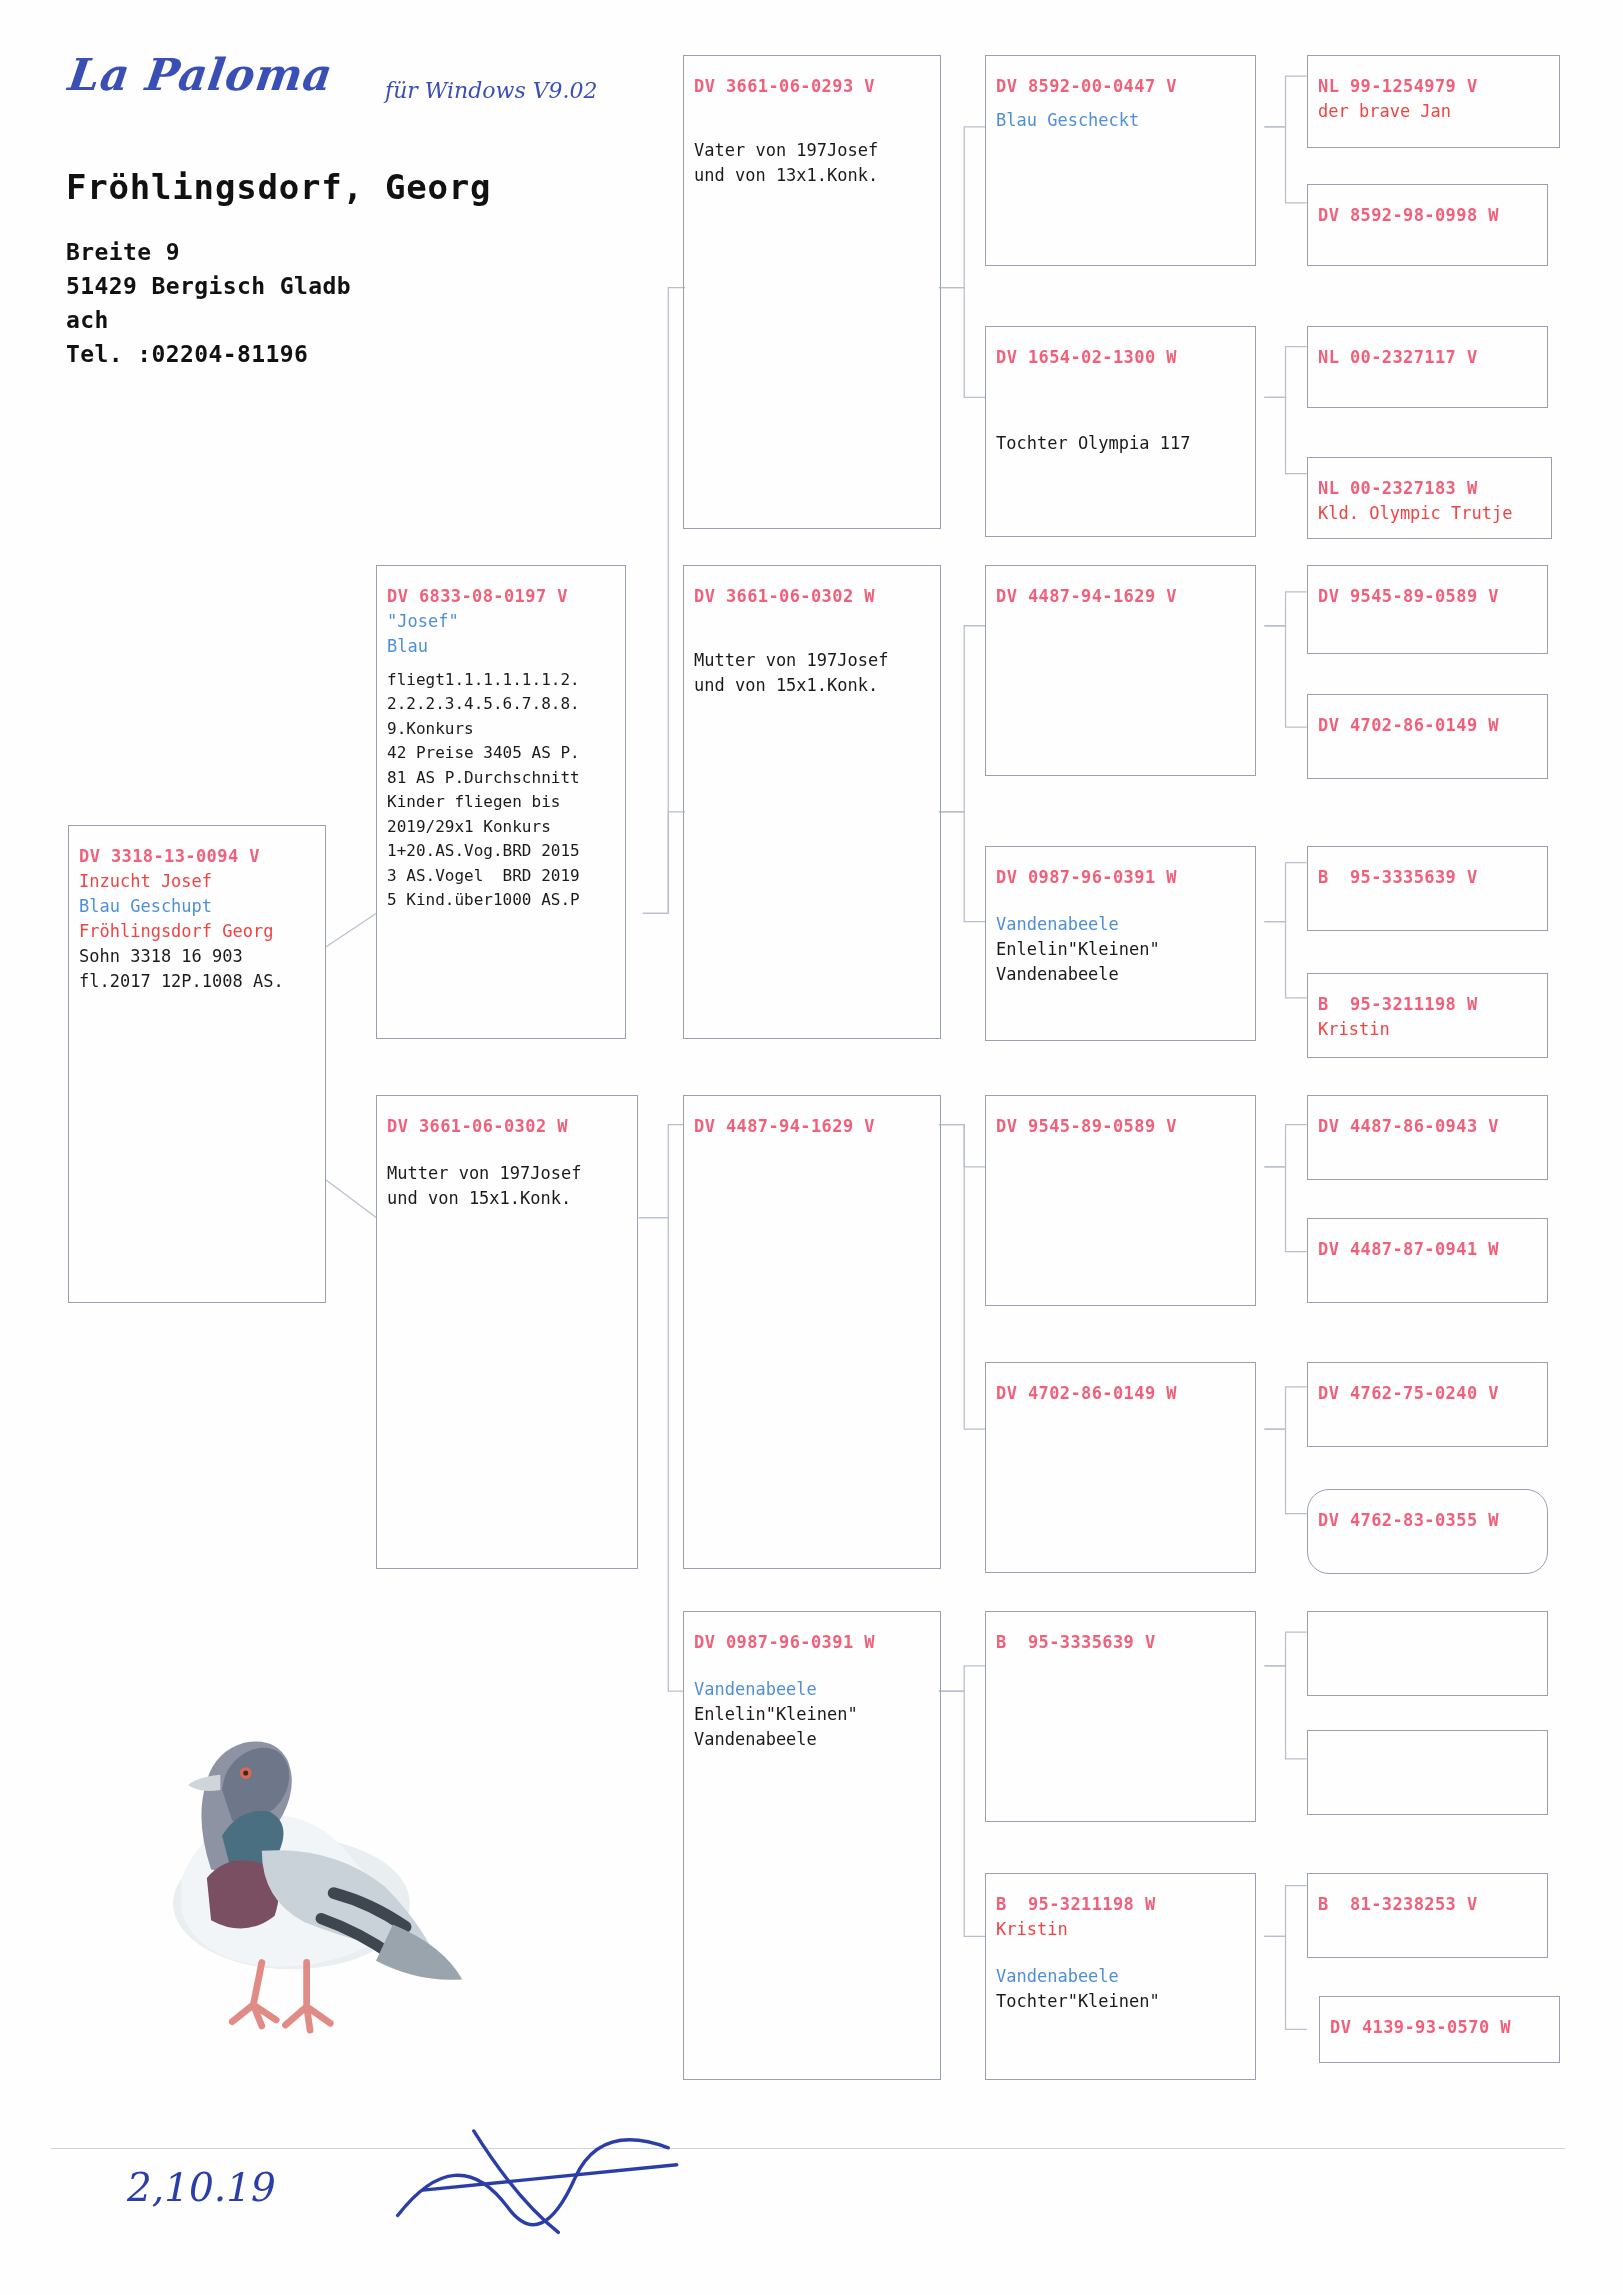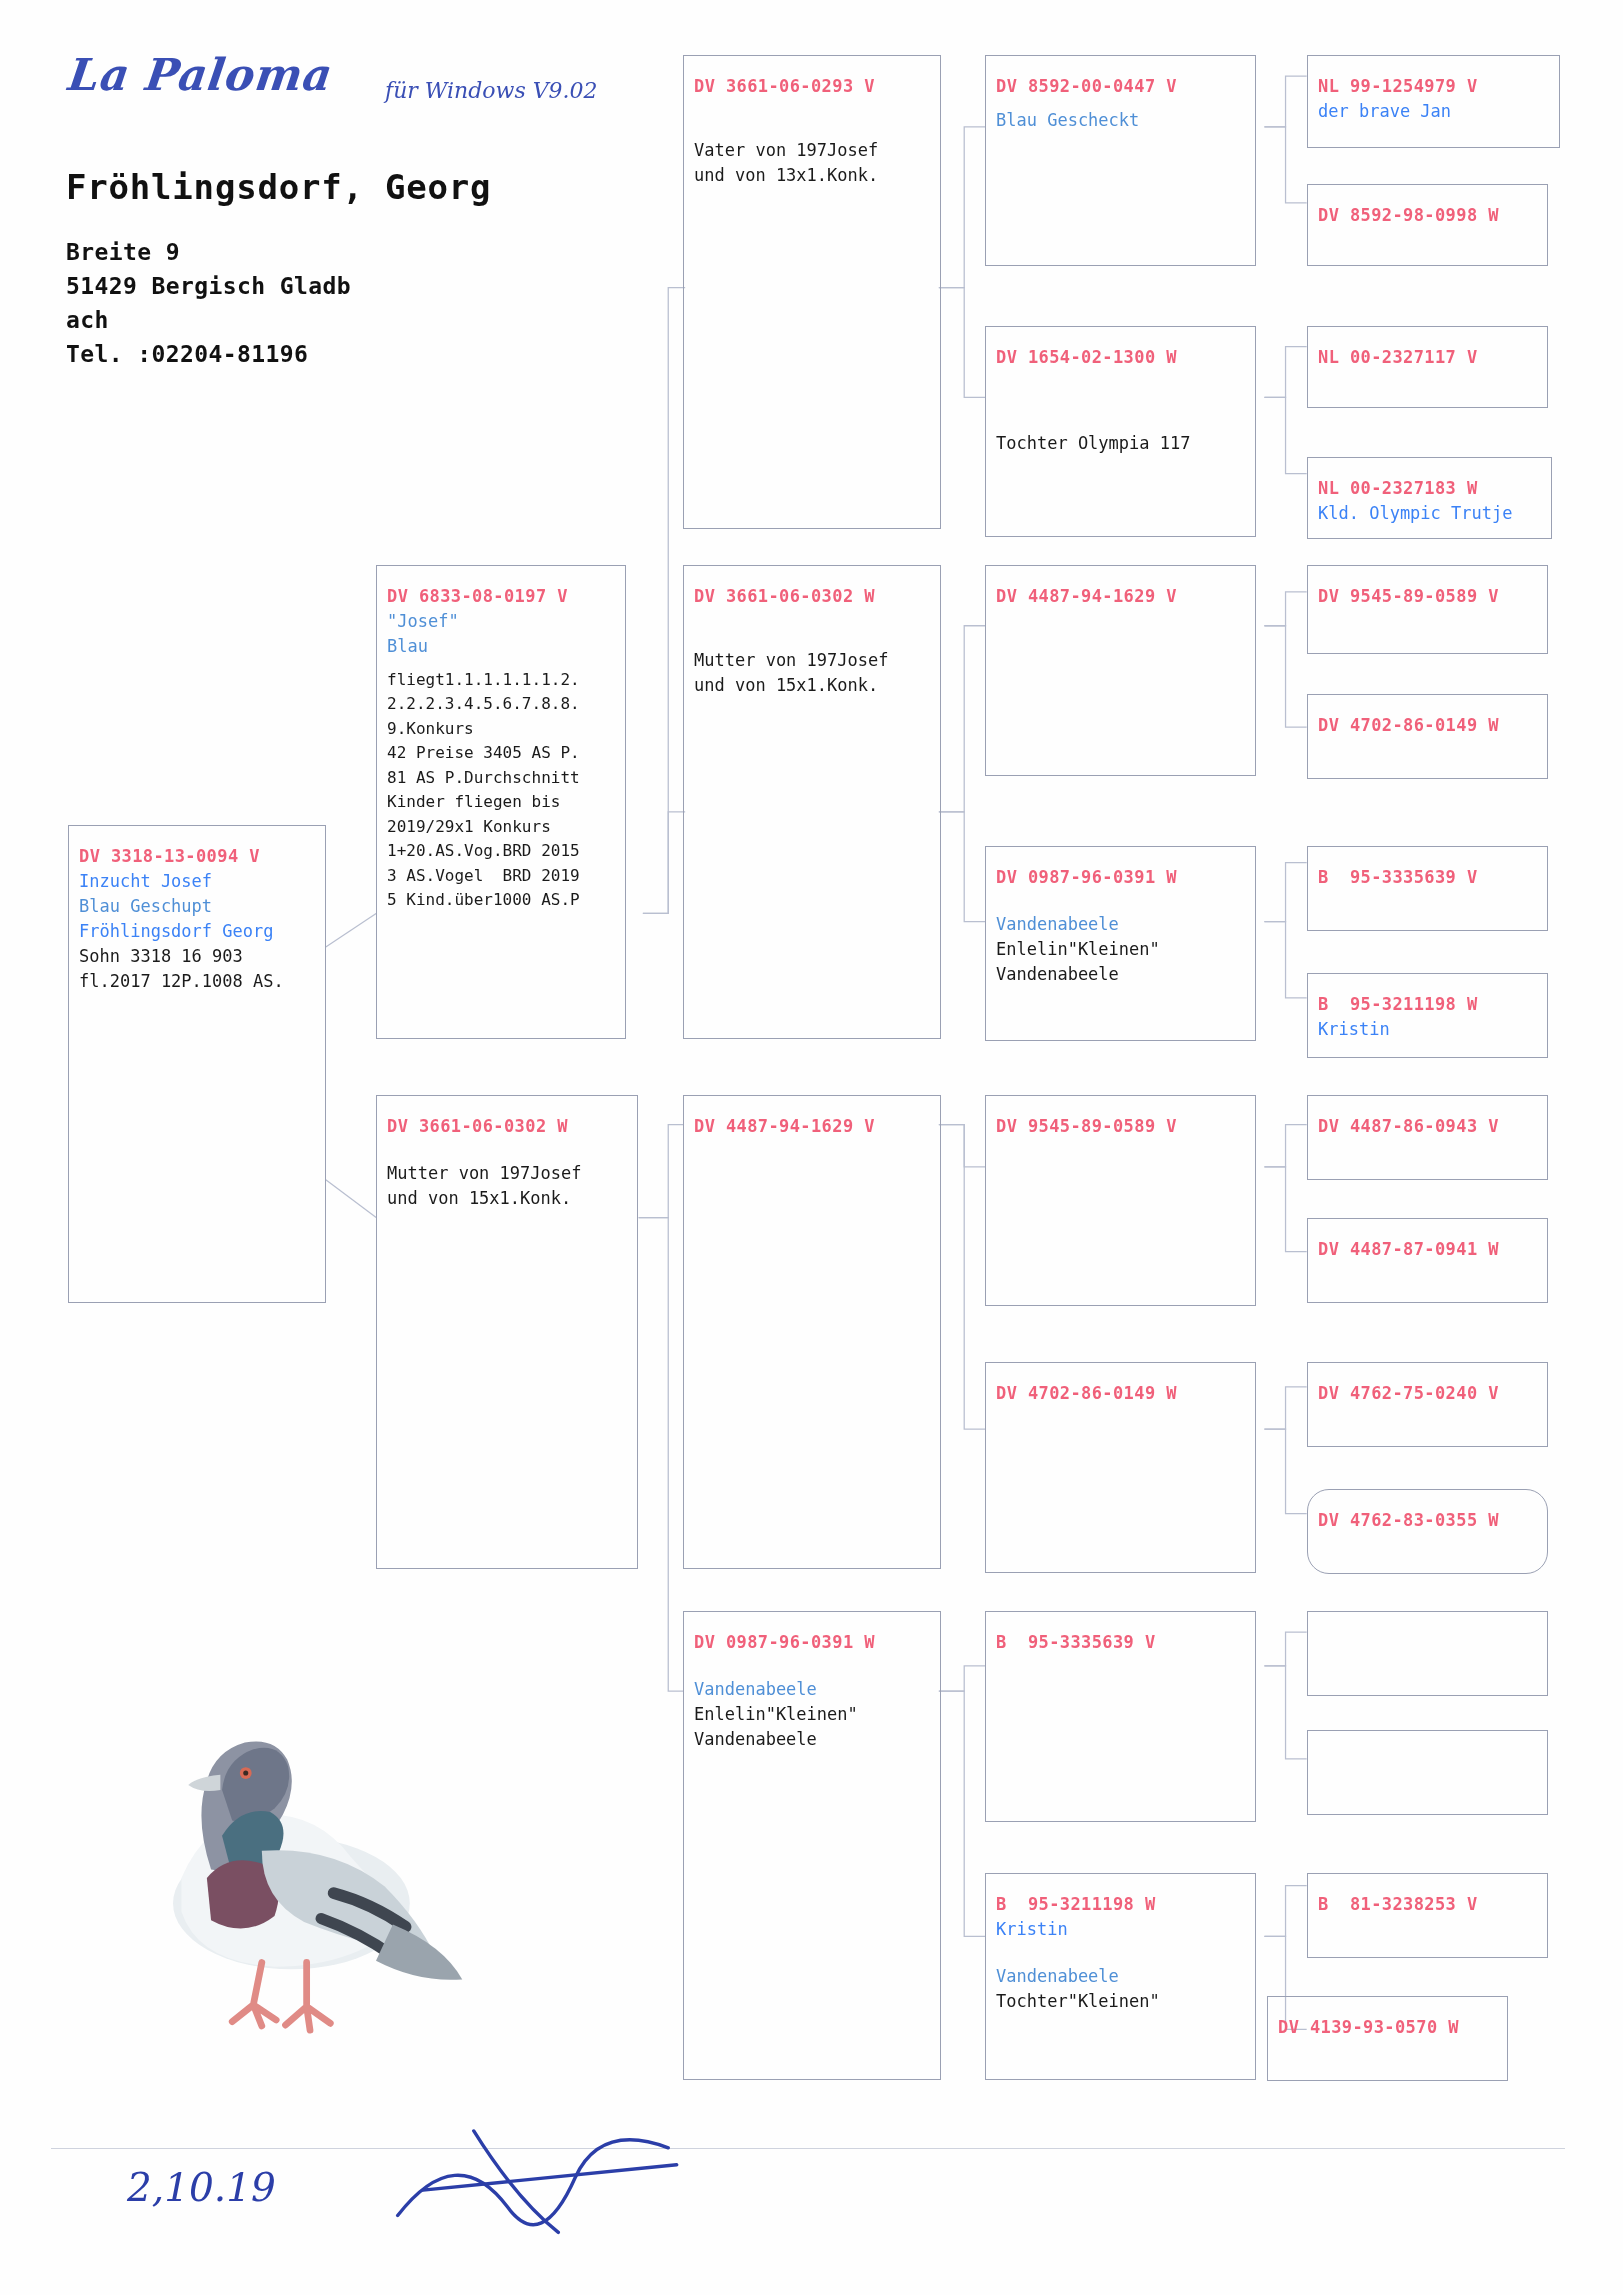--- a/index.html
+++ b/index.html
@@ -74,21 +74,21 @@
   .ring {
     font-size: 17px;
     font-weight: bold;
     color: #f0607a;
     letter-spacing: 0.4px;
     white-space: pre;
     line-height: 25px;
   }
   .green {
     font-size: 17px;
-    color: #3b82f6;
+    color: #ef4444;
     line-height: 25px;
     white-space: pre;
   }
   .blue {
     font-size: 17px;
     color: #4f8fd6;
     line-height: 25px;
     white-space: pre;
   }
   .black {
@@ -361,21 +361,21 @@
     <div class="green"></div>
   </div>
   <div class="box" style="left:1307px; top:1730px; width:241px; height:85px;">
     <div class="ring"></div>
     <div class="green"></div>
   </div>
   <div class="box" style="left:1307px; top:1873px; width:241px; height:85px;">
     <div class="ring">B  81-3238253 V</div>
     <div class="green"></div>
   </div>
-  <div class="box" style="left:1267px; top:1996px; width:241px; height:85px;">
+  <div class="box" style="left:1319px; top:1996px; width:241px; height:67px;">
     <div class="ring">DV 4139-93-0570 W</div>
     <div class="green"></div>
   </div>
 
   <div class="pigeon">
     <svg viewBox="0 0 460 560" width="389" height="474">
 
       <ellipse cx="250" cy="330" rx="140" ry="78" fill="#e9eef1"></ellipse>
       <path d="M120 300 Q 150 230 215 225 Q 280 222 320 275 Q 360 320 390 345
                Q 330 405 230 405 Q 140 400 120 340 Z" fill="#f2f5f7"></path>

